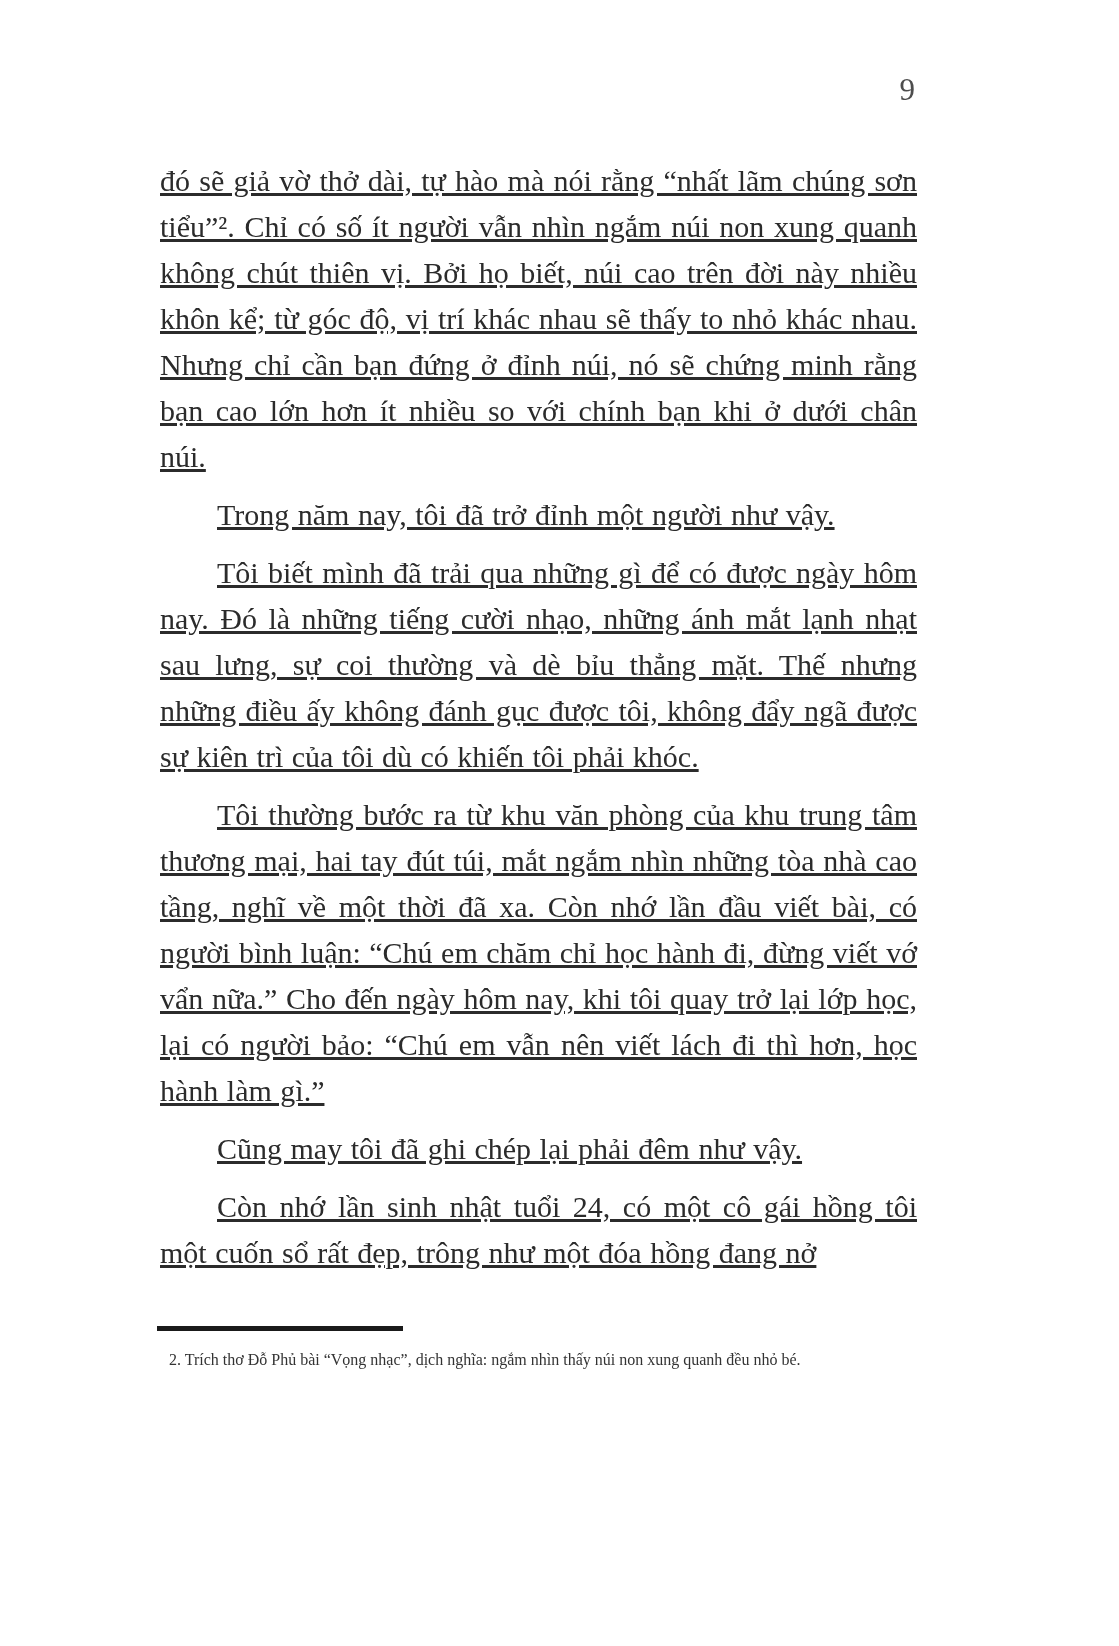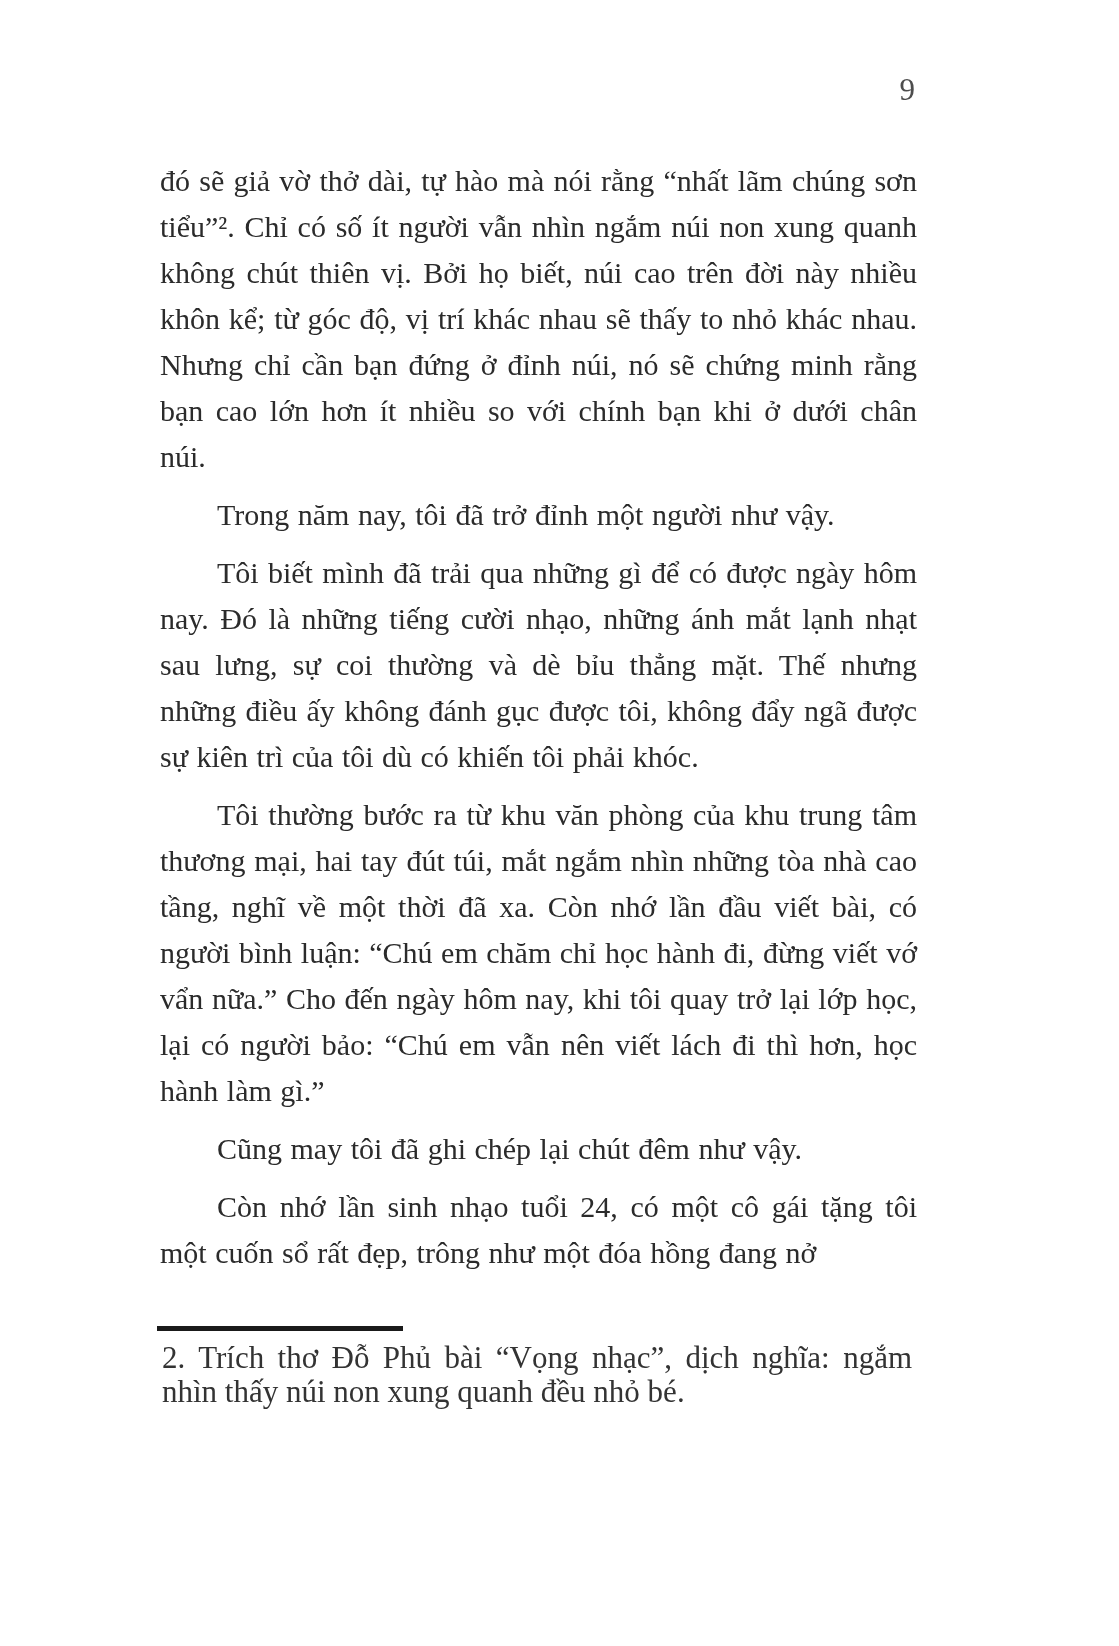--- a/index.html
+++ b/index.html
@@ -28,58 +28,59 @@
     top: 158px;
     width: 757px;
     text-align: justify;
   }
   .para {
     font-size: 30px;
     line-height: 46px;
     margin: 0 0 12px 0;
     text-indent: 57px;
     word-spacing: 1px;
+    text-decoration: underline;
   }
   .para.no-indent {
     text-indent: 0;
   }
   .footnote-area {
     position: absolute;
     left: 157px;
     top: 1326px;
     width: 760px;
   }
   .footnote-rule {
     width: 246px;
     height: 5px;
     background: #1a1a1a;
     margin: 0 0 10px 0;
   }
   .footnote {
-    font-size: 31px;
+    font-size: 16px;
     line-height: 34px;
-    margin: 5px;
+    margin: 12px;
     text-align: justify;
     color: #333333;
   }
 </style>
 </head>
 <body>
 
 <div class="page">
 
   <div class="page-number">9</div>
 
   <div class="content">
     <p class="para no-indent">đó sẽ giả vờ thở dài, tự hào mà nói rằng “nhất lãm chúng sơn tiểu”². Chỉ có số ít người vẫn nhìn ngắm núi non xung quanh không chút thiên vị. Bởi họ biết, núi cao trên đời này nhiều khôn kể; từ góc độ, vị trí khác nhau sẽ thấy to nhỏ khác nhau. Nhưng chỉ cần bạn đứng ở đỉnh núi, nó sẽ chứng minh rằng bạn cao lớn hơn ít nhiều so với chính bạn khi ở dưới chân núi.</p>
     <p class="para">Trong năm nay, tôi đã trở đỉnh một người như vậy.</p>
     <p class="para">Tôi biết mình đã trải qua những gì để có được ngày hôm nay. Đó là những tiếng cười nhạo, những ánh mắt lạnh nhạt sau lưng, sự coi thường và dè bỉu thẳng mặt. Thế nhưng những điều ấy không đánh gục được tôi, không đẩy ngã được sự kiên trì của tôi dù có khiến tôi phải khóc.</p>
     <p class="para">Tôi thường bước ra từ khu văn phòng của khu trung tâm thương mại, hai tay đút túi, mắt ngắm nhìn những tòa nhà cao tầng, nghĩ về một thời đã xa. Còn nhớ lần đầu viết bài, có người bình luận: “Chú em chăm chỉ học hành đi, đừng viết vớ vẩn nữa.” Cho đến ngày hôm nay, khi tôi quay trở lại lớp học, lại có người bảo: “Chú em vẫn nên viết lách đi thì hơn, học hành làm gì.”</p>
-    <p class="para">Cũng may tôi đã ghi chép lại chút đêm như vậy.</p>
-    <p class="para">Còn nhớ lần sinh nhạo tuổi 24, có một cô gái tặng tôi một cuốn sổ rất đẹp, trông như một đóa hồng đang nở</p>
+    <p class="para">Cũng may tôi đã ghi chép lại phải đêm như vậy.</p>
+    <p class="para">Còn nhớ lần sinh nhật tuổi 24, có một cô gái hồng tôi một cuốn sổ rất đẹp, trông như một đóa hồng đang nở</p>
   </div>
 
   <div class="footnote-area">
     <div class="footnote-rule"></div>
     <p class="footnote">2. Trích thơ Đỗ Phủ bài “Vọng nhạc”, dịch nghĩa: ngắm nhìn thấy núi non xung quanh đều nhỏ bé.</p>
   </div>
 
 </div>
 
 </body></html>

